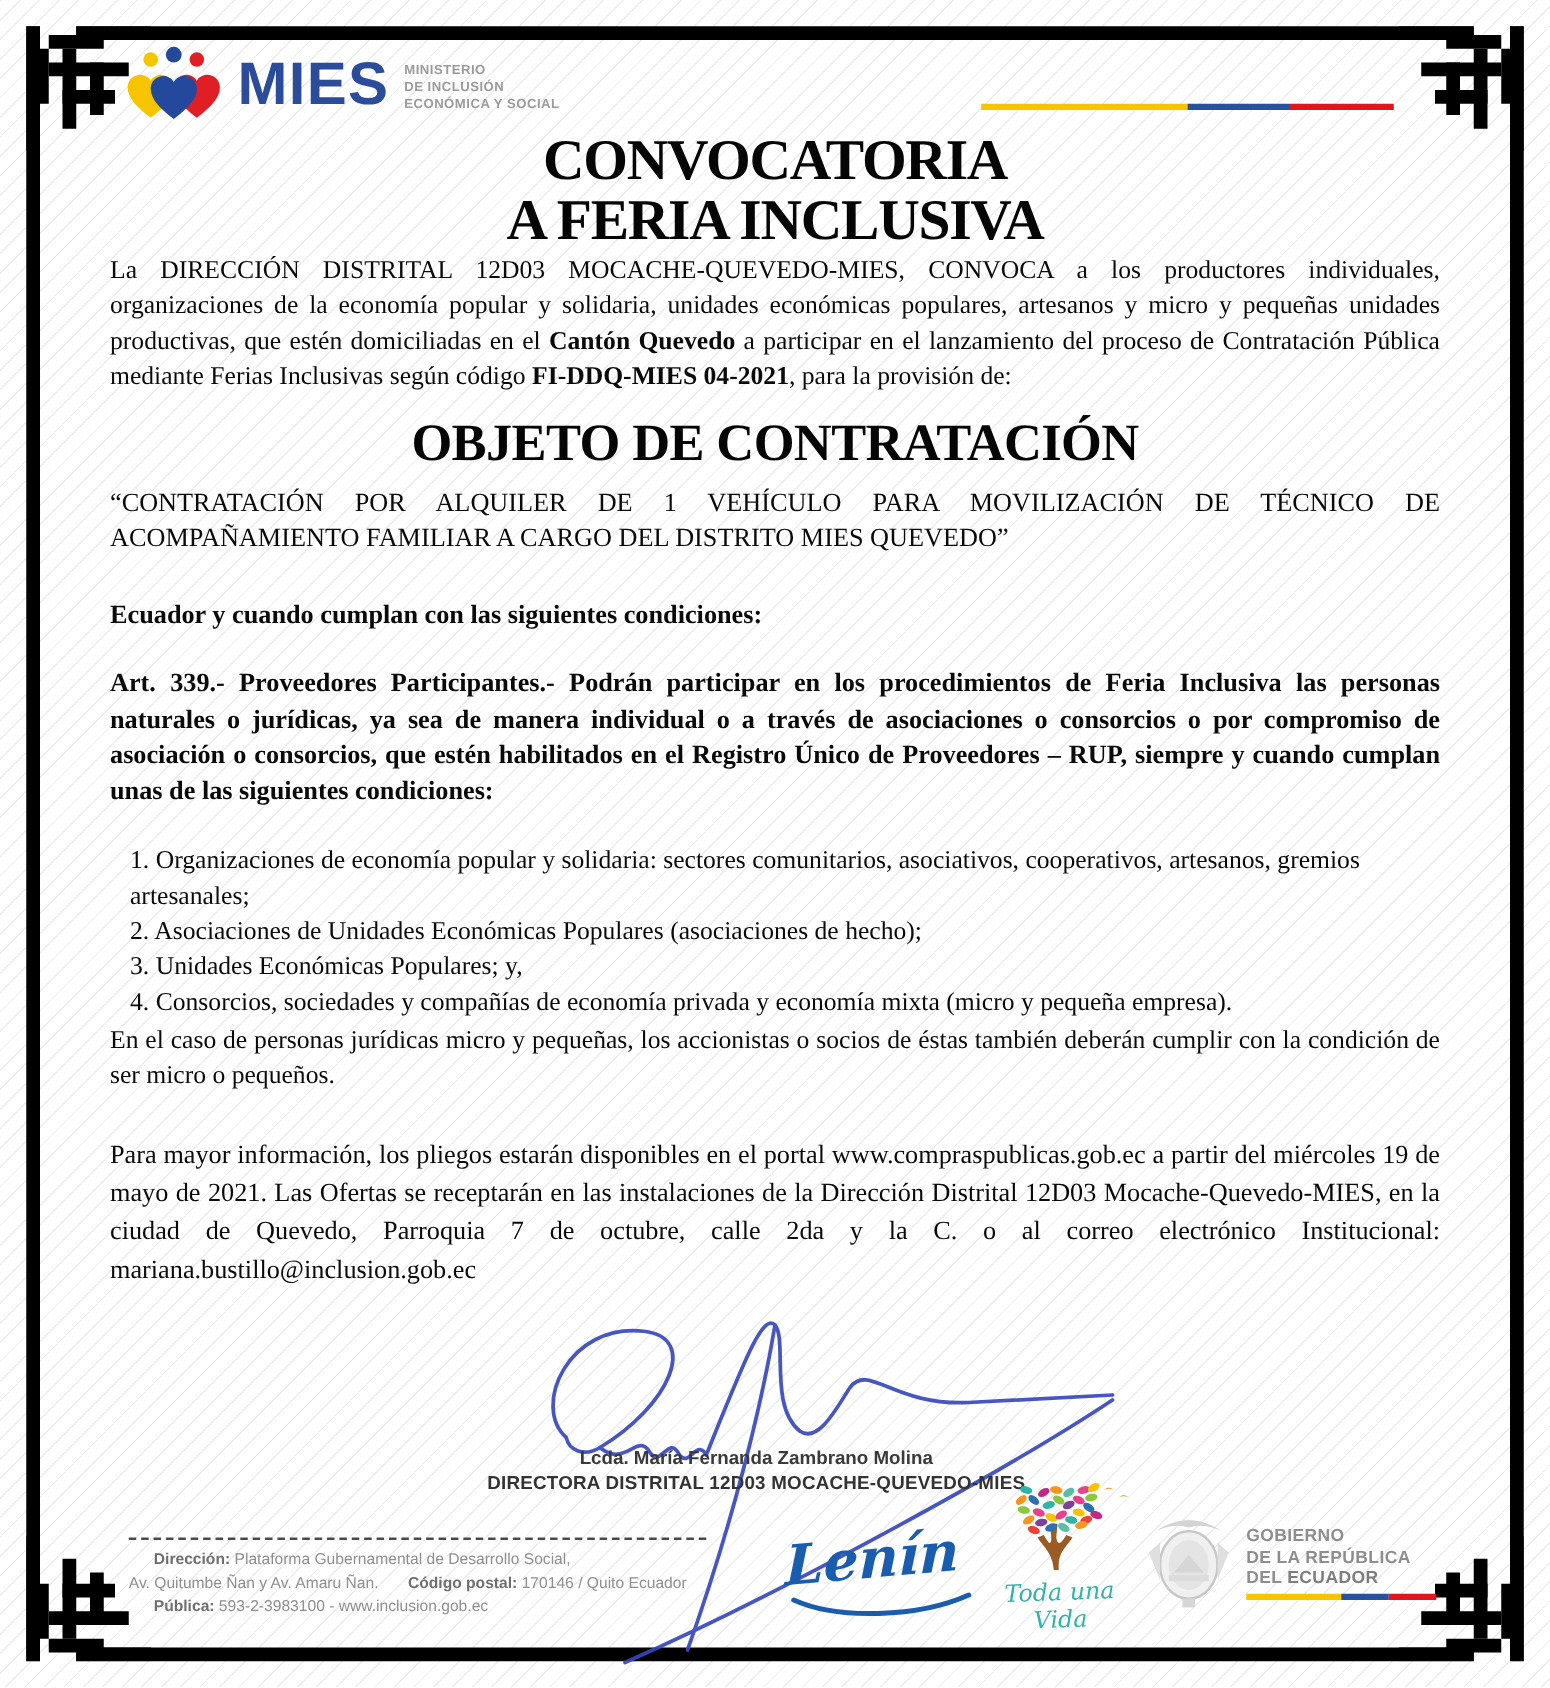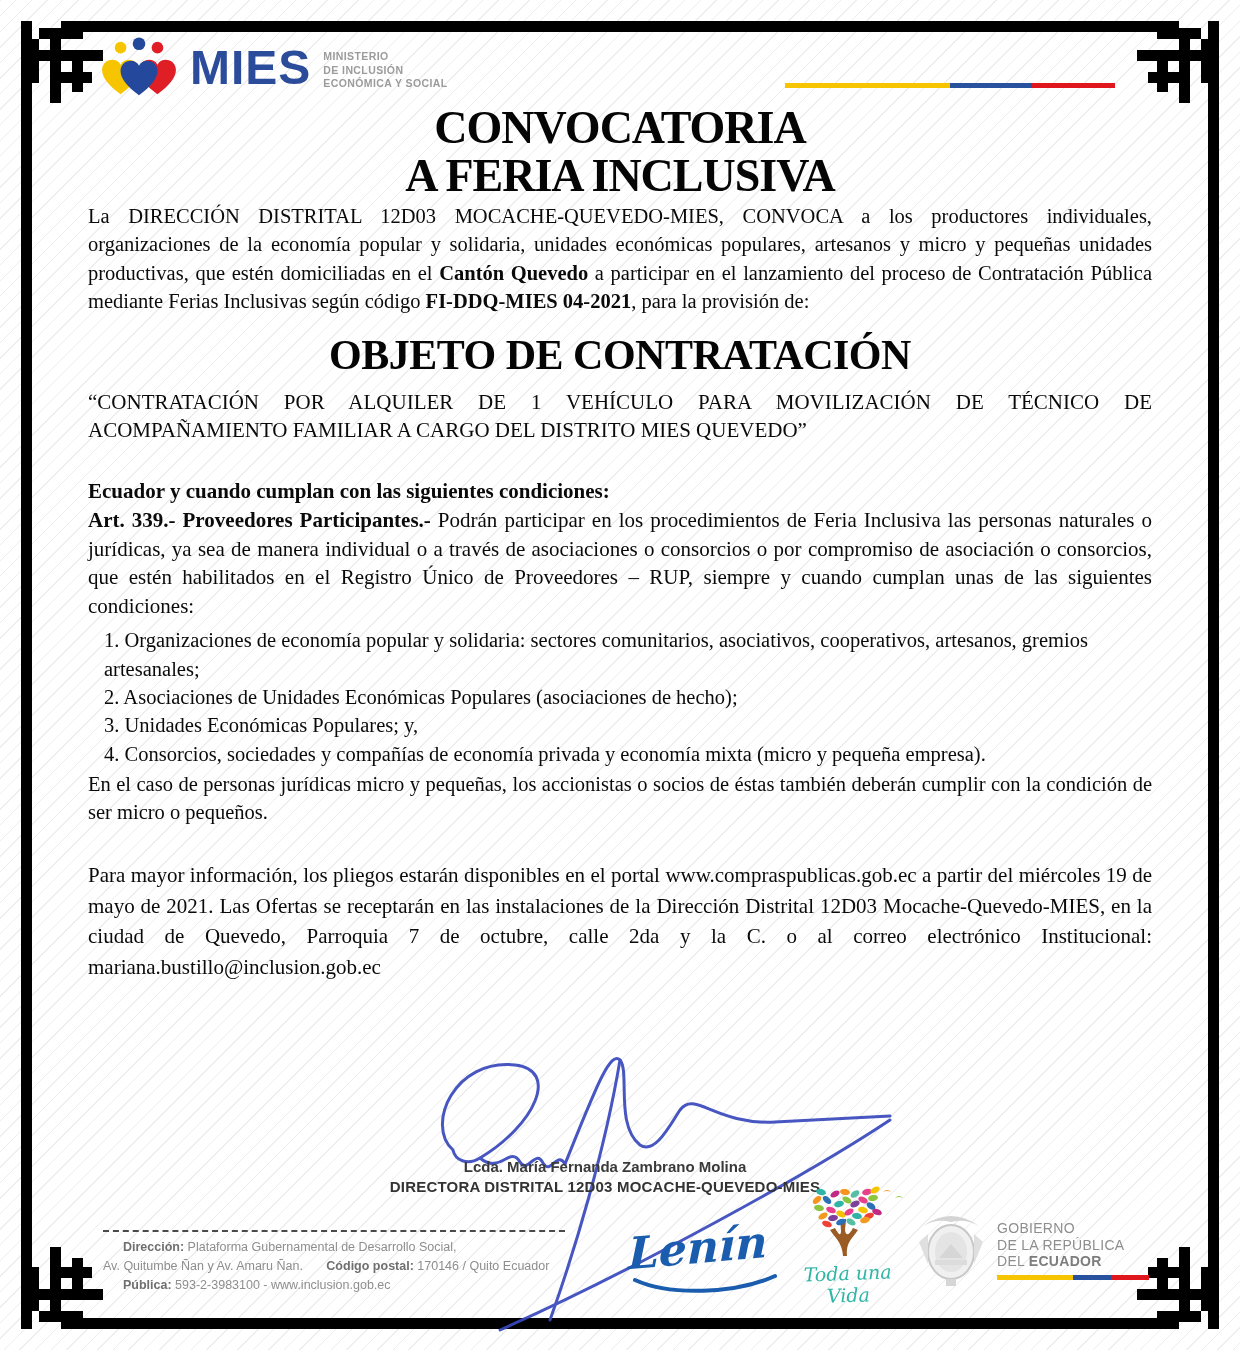--- a/index.html
+++ b/index.html
@@ -37,22 +37,22 @@
   
   .doc-title { position:absolute; left:0; top:104px; width:100%; text-align:center;
     font-weight:bold; font-size:46px; line-height:1.04; letter-spacing:-1px; color:#050505; }
   
   .content { position:absolute; left:88px; top:202px; width:1064px; }
   .content p { text-align:justify; font-size:20.5px; line-height:1.38; }
   .h-objeto { margin-top:16px; text-align:center; font-weight:bold; font-size:42px;
               letter-spacing:-0.5px; color:#050505; }
   .p-quote { margin-top:10px; font-weight:normal; font-size:21px !important; line-height:1.32 !important; }
   .p-siempre { margin-top:32px; font-weight:bold; font-size:21px !important; text-align:left !important; }
-  .p-article { font-weight:normal; font-size:21px !important; }
-  .doc-list { margin-top:5px; margin-left:16px; }
+  .p-article { margin-top:26px; font-weight:bold; font-size:21px !important; }
+  .doc-list { margin-top:27px; margin-left:16px; }
   .doc-list p { text-align:left; margin:0; }
   .p-caso { margin-top:2px; }
   .p-info { margin-top:34px; line-height:1.45 !important; font-size:21px !important; }
   
   .sig-svg { position:absolute; left:385px; top:1030px; width:545px; height:315px; pointer-events:none; }
   .sig-text { position:absolute; left:320px; top:1158px; width:570px; text-align:center;
     font-family:"Liberation Sans", sans-serif; color:#3a3a3a; }
   .sig-name { font-size:15px; font-weight:bold; }
   .sig-role { font-size:15px; font-weight:bold; color:#333; letter-spacing:.2px; margin-top:3px; }
   
@@ -62,21 +62,21 @@
   .addr b { color:#6F6F6F;padding-left:20px; }
   .lenin { position:absolute; left:628px; top:1222px; width:170px; height:80px; }
   .lenin-word { font-family:"DejaVu Serif", serif; font-style:italic; font-weight:bold;
     font-size:44px; color:#1A5CAD; transform:rotate(-5deg) skewX(-6deg); display:inline-block; }
   .lenin-swash { position:absolute; left:2px; top:50px; }
   .toda { position:absolute; left:780px; top:1186px; width:136px; text-align:center; }
   .toda-word { font-family:"DejaVu Serif", serif; font-style:italic; font-size:19px;
     color:#2FB4A5; margin-top:-2px; transform:rotate(-2deg); }
   .gob { position:absolute; left:915px; top:1212px; display:flex; align-items:flex-start; }
   .gob-text { margin-left:10px; font-family:"Liberation Sans", sans-serif; font-size:14px;
-    line-height:1.18; color:#8E8E8E; letter-spacing:.3px; margin-top:8px; }
+    line-height:1.18; color:#8E8E8E; letter-spacing:.3px; margin-top:8px;font-weight:bold; }
   .gob-text b { color:#7d7d7d; }
   .gob-bar { display:flex; width:152px; height:5px; margin-top:5px; }
   .gob-bar .fy { width:76px; background:#F6C500; }
   .gob-bar .fb { width:38px; background:#28519E; }
   .gob-bar .fr { width:38px; background:#E0161D; }
 </style>
 </head>
 <body>
 
 <div class="page">

